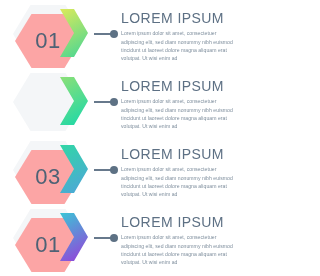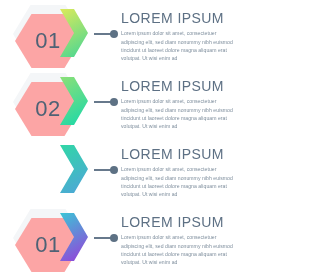--- a/index.html
+++ b/index.html
@@ -182,23 +182,20 @@
     <div class="text-block">
       <div class="step-title">LOREM IPSUM</div>
       <div class="step-body">Lorem ipsum dolor sit amet, consectetuer adipiscing elit, sed diam nonummy nibh euismod tincidunt ut laoreet dolore magna aliquam erat volutpat. Ut wisi enim ad</div>
     </div>
   </div>
 
   <div class="step-row" style="top:68px;">
     <div class="hex-wrap">
       <div class="hex-outer"></div>
       <div class="hex-mid"></div>
-      <div class="hex-inner">
-        <span class="hex-number">02</span>
-      </div>
     </div>
     <div class="chevron">
       <svg width="30" height="48" viewBox="0 0 30 48">
         <defs>
           <linearGradient id="grad2" x1="0" y1="0" x2="0.35" y2="1">
             <stop offset="0%" stop-color="#8ce077"></stop>
             <stop offset="100%" stop-color="#2bd9a2"></stop>
           </linearGradient>
         </defs>
         <path d="M1,0 L15,0 L29,24 L15,48 L1,48 L15,24 Z" fill="url(#grad2)"></path>
@@ -208,20 +205,27 @@
       <div class="connector-line"></div>
       <div class="connector-dot"></div>
     </div>
     <div class="text-block">
       <div class="step-title">LOREM IPSUM</div>
       <div class="step-body">Lorem ipsum dolor sit amet, consectetuer adipiscing elit, sed diam nonummy nibh euismod tincidunt ut laoreet dolore magna aliquam erat volutpat. Ut wisi enim ad</div>
     </div>
   </div>
 
   <div class="step-row" style="top:136px;">
+    <div class="hex-wrap">
+      <div class="hex-outer"></div>
+      <div class="hex-mid"></div>
+      <div class="hex-inner">
+        <span class="hex-number">03</span>
+      </div>
+    </div>
     <div class="chevron">
       <svg width="30" height="48" viewBox="0 0 30 48">
         <defs>
           <linearGradient id="grad3" x1="0" y1="0" x2="0.35" y2="1">
             <stop offset="0%" stop-color="#31d7a6"></stop>
             <stop offset="100%" stop-color="#4aacd2"></stop>
           </linearGradient>
         </defs>
         <path d="M1,0 L15,0 L29,24 L15,48 L1,48 L15,24 Z" fill="url(#grad3)"></path>
       </svg>

